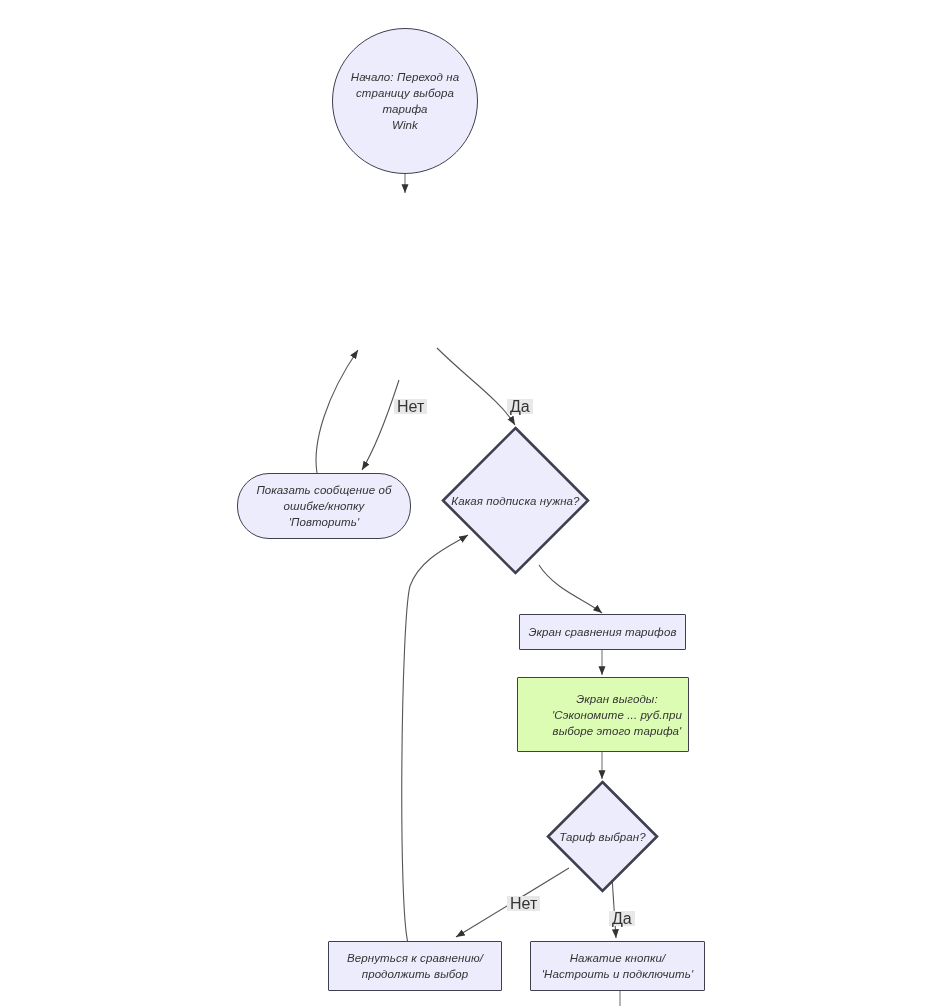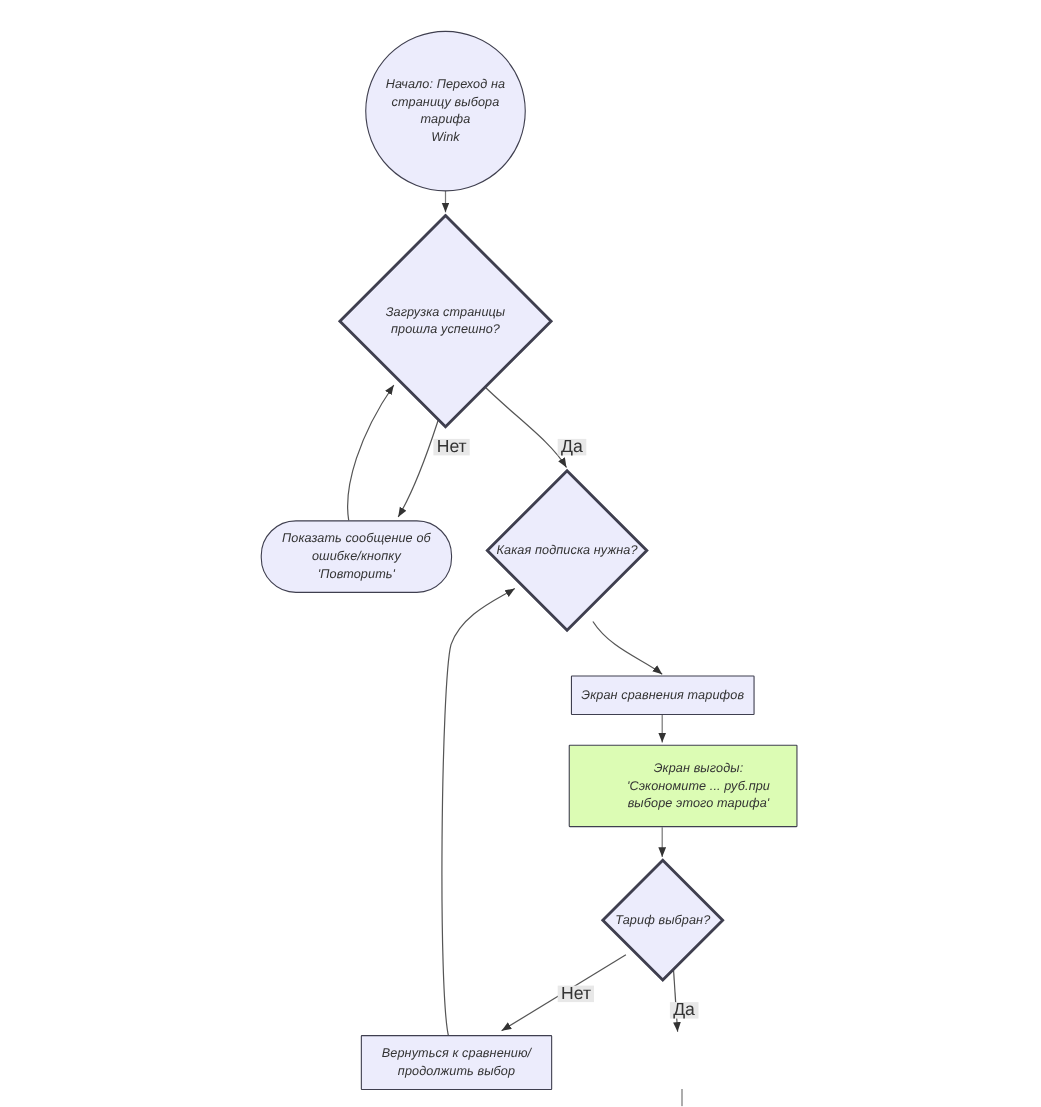--- a/index.html
+++ b/index.html
@@ -116,29 +116,20 @@
   </svg>
 
   <div class="node node-circle" style="left:332px; top:28px; width:146px; height:146px;">
     <span>
       <span class="nlines">Начало: Переход на</span>
       <span class="nlines">страницу выбора тарифа</span>
       <span class="nlines">Wink</span>
     </span>
   </div>
 
-  <div class="node node-diamond" style="left:307px; top:194px; width:196px; height:196px;">
-    <svg class="diamond-shape" viewBox="0 0 196 196">
-      <polygon points="98,2 194,98 98,194 2,98" fill="#ececfc" stroke="#3f3f4f" stroke-width="2.6"></polygon>
-    </svg>
-    <span class="diamond-label">
-      <span class="nlines">Загрузка страницы</span>
-      <span class="nlines">прошла успешно?</span>
-    </span>
-  </div>
 
   <div class="node node-rect" style="left:237px; top:473px; width:174px; height:66px;border-radius:32px;">
     <span>
       <span class="nlines">Показать сообщение об</span>
       <span class="nlines">ошибке/кнопку</span>
       <span class="nlines">'Повторить'</span>
     </span>
   </div>
 
   <div class="node node-diamond" style="left:441px; top:426px; width:149px; height:149px;">
@@ -149,21 +140,21 @@
       <span class="nlines">Какая подписка нужна?</span>
     </span>
   </div>
 
   <div class="node node-rect" style="left:519px; top:614px; width:167px; height:36px;">
     <span>
       <span class="nlines">Экран сравнения тарифов</span>
     </span>
   </div>
 
-  <div class="node node-rect green" style="left:517px; top:677px; width:208px; height:75px;padding-left:28px;">
+  <div class="node node-rect green" style="left:517px; top:677px; width:172px; height:75px;padding-left:28px;">
     <span>
       <span class="nlines">Экран выгоды:</span>
       <span class="nlines">'Сэкономите ... руб.при</span>
       <span class="nlines">выборе этого тарифа'</span>
     </span>
   </div>
 
   <div class="node node-diamond" style="left:546px; top:780px; width:113px; height:113px;">
     <svg class="diamond-shape" viewBox="0 0 113 113">
       <polygon points="56.5,2 111,56.5 56.5,111 2,56.5" fill="#ececfc" stroke="#3f3f4f" stroke-width="2.6"></polygon>
@@ -173,20 +164,26 @@
     </span>
   </div>
 
   <div class="node node-rect" style="left:328px; top:941px; width:174px; height:50px;">
     <span>
       <span class="nlines">Вернуться к сравнению/</span>
       <span class="nlines">продолжить выбор</span>
     </span>
   </div>
 
+  <div class="node node-rect" style="left:530px; top:941px; width:175px; height:50px;">
+    <span>
+      <span class="nlines">Нажатие кнопки/</span>
+      <span class="nlines">'Настроить и подключить'</span>
+    </span>
+  </div>
 
   <div class="edge-label" style="left:394px; top:399px;">Нет</div>
 
   <div class="edge-label" style="left:507px; top:399px;">Да</div>
 
   <div class="edge-label" style="left:507px; top:896px;">Нет</div>
 
   <div class="edge-label" style="left:609px; top:911px;">Да</div>
 
 </div>

